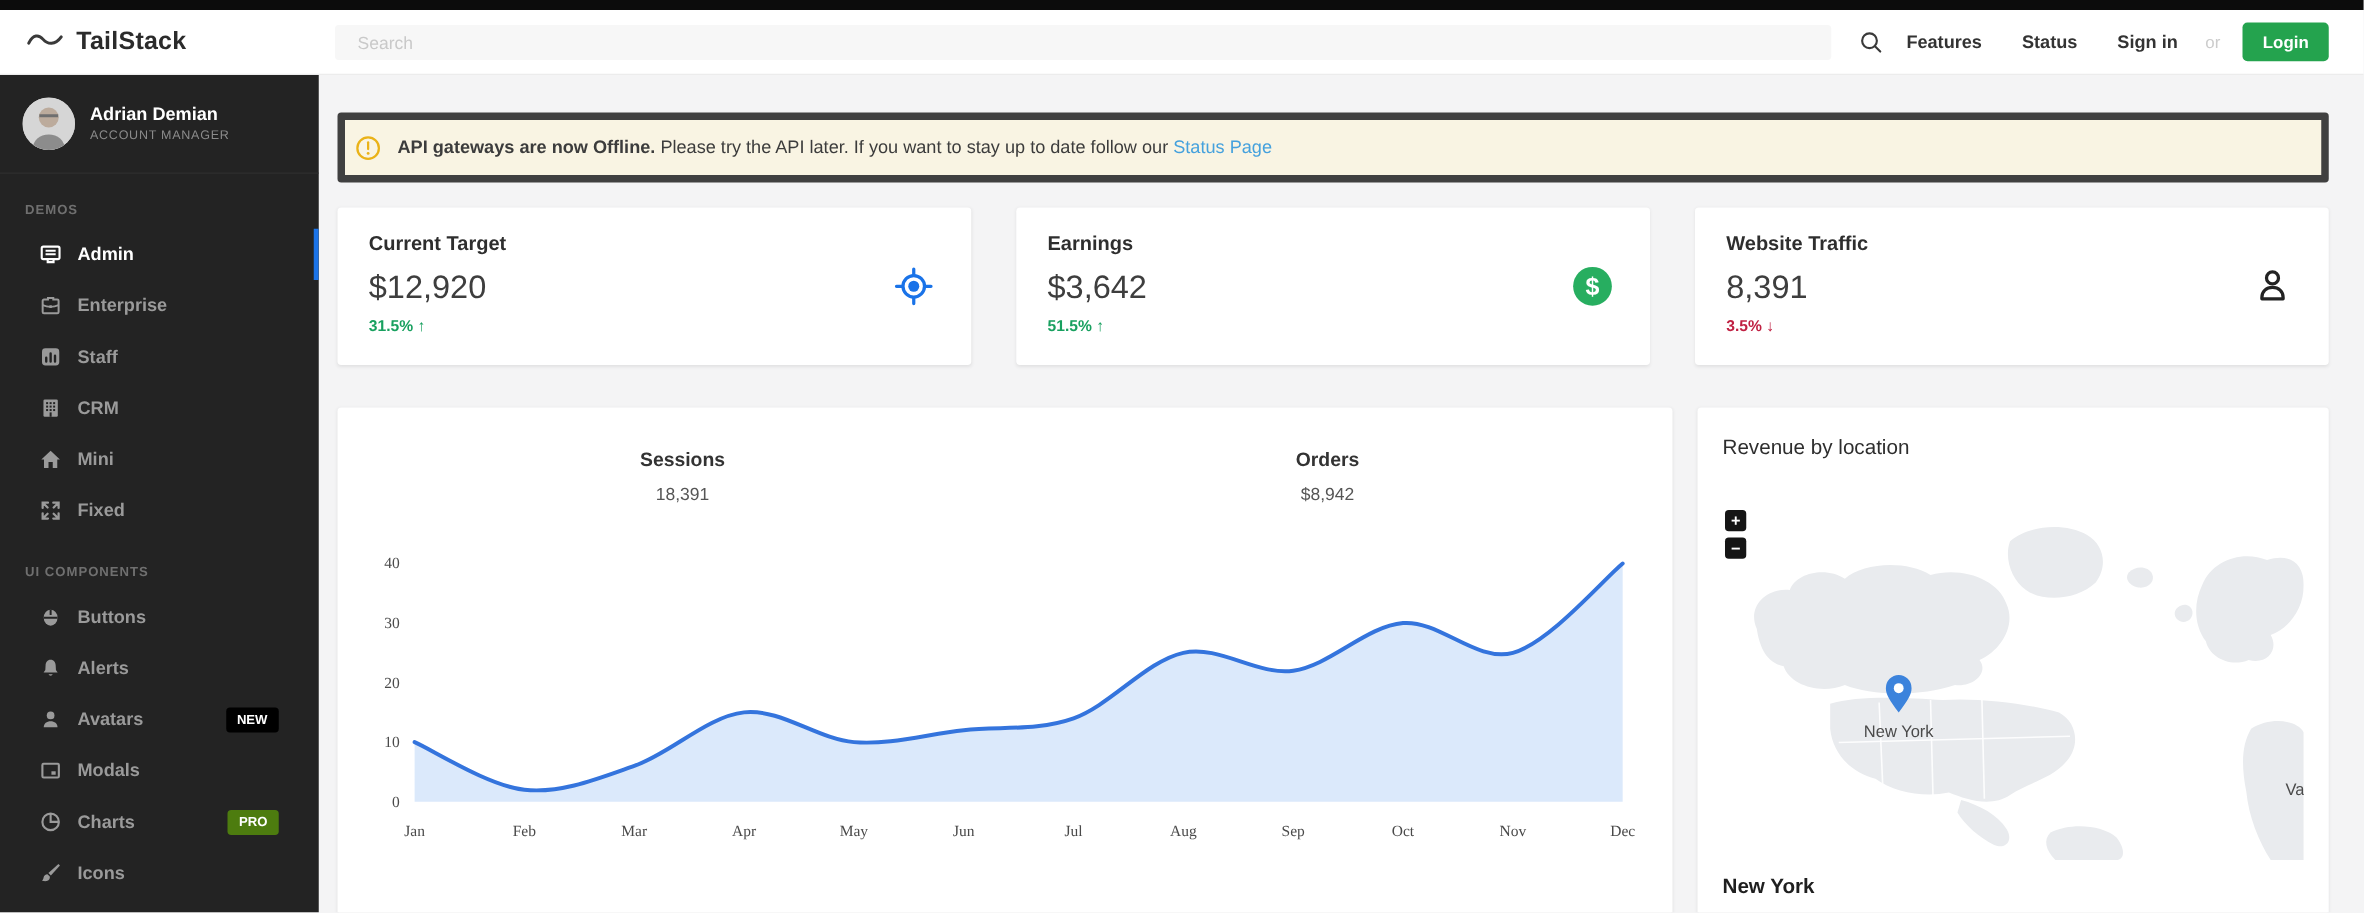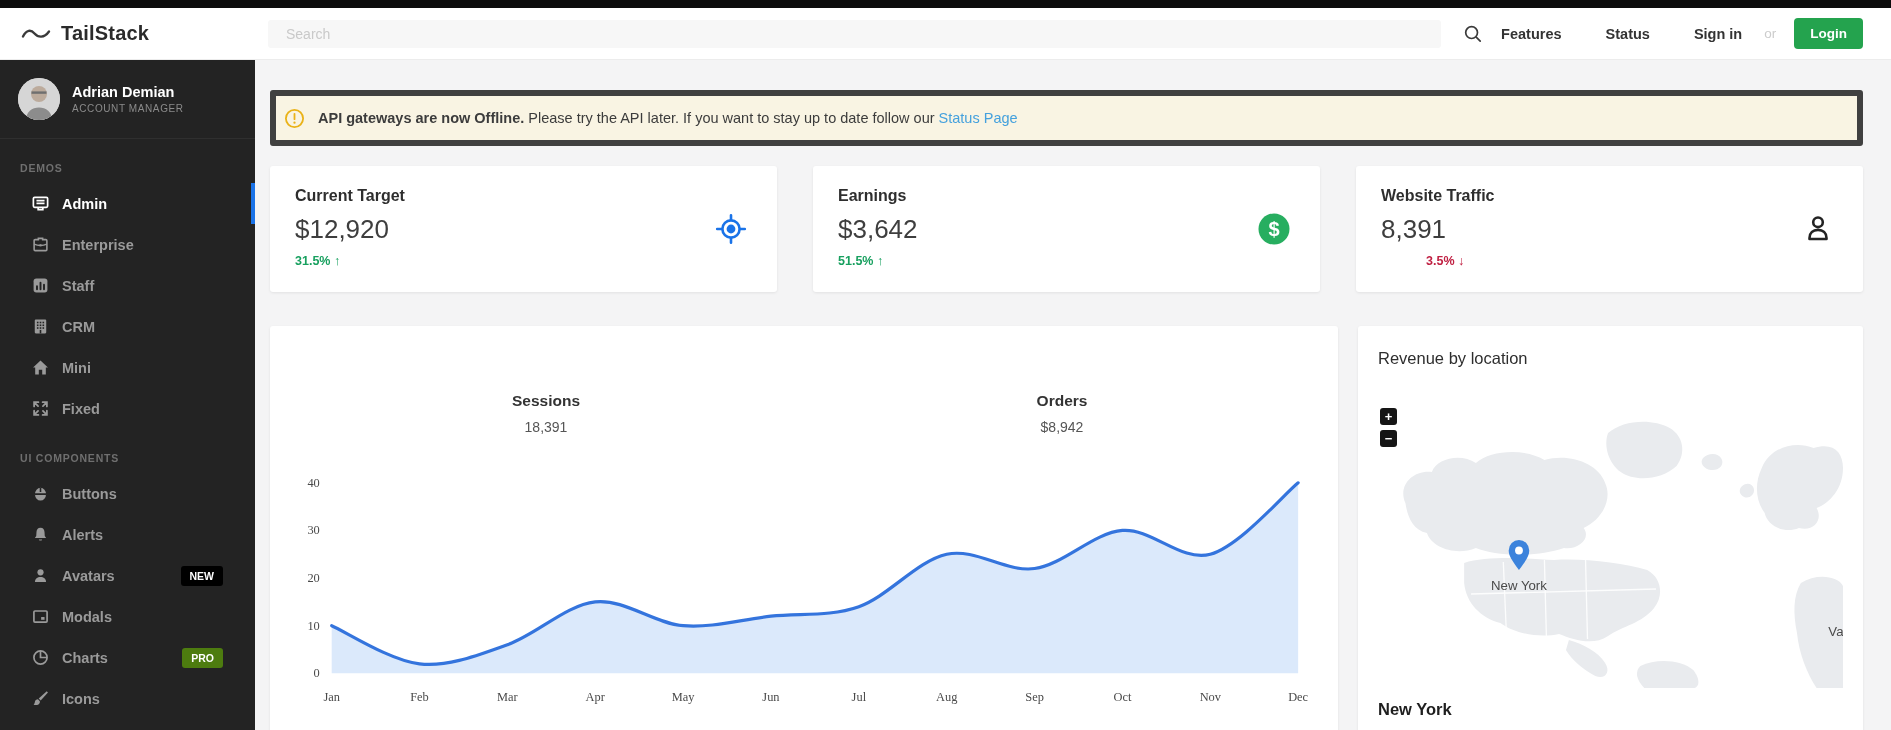--- a/index.html
+++ b/index.html
@@ -9,29 +9,29 @@
     background:#f4f4f5;
     font-family:"Liberation Sans", sans-serif;
     color:#333;
   }
   
   .top-strip { height:8px; background:#0c0c0c; }
   .navbar {
     height:52px; background:#fff; border-bottom:1px solid #ececec;
     display:flex; align-items:center; padding:0 28px 0 20px; position:relative; z-index:3;
   }
-  .brand { display:flex; align-items:center; gap:9px; width:248px; flex:none; cursor:pointer; }
+  .brand { display:flex; align-items:flex-start; gap:9px; width:248px; flex:none; cursor:pointer; }
   .brand-name { font-size:20px; font-weight:700; color:#2b2b2b; letter-spacing:.2px; }
   .search {
     flex:1; height:28px; background:#f7f7f7; border:none; border-radius:3px;
     padding:0 18px; font-size:14px; color:#555; outline:none; font-family:"Liberation Sans",sans-serif;
   }
   .search::placeholder { color:#c9c9c9; }
   .search-btn { margin:0 18px 0 22px; background:none; border:none; padding:0; cursor:pointer; display:flex; }
-  .nav-links { display:flex; gap:44px; align-items:center; margin-right:22px; }
+  .nav-links { display:flex; gap:32px; align-items:center; margin-right:22px; }
   .nav-link { font-size:14.5px; font-weight:700; color:#333; cursor:pointer; }
   .or { color:#ccc; font-size:13.5px; margin-right:18px; }
   .login-btn {
     background:#24a34e; color:#fff; font-weight:700; font-size:13.5px;
     border:none; border-radius:4px; padding:8px 16px; cursor:pointer;
     font-family:"Liberation Sans",sans-serif;
   }
   
   .app { display:flex; height:670px; }
   
@@ -63,21 +63,21 @@
   .card { background:#fff; border-radius:3px; box-shadow:0 1px 3px rgba(0,0,0,.08); }
   .stat-card { padding:21px 25px; height:126px; position:relative; }
   .stat-title { font-size:16px; font-weight:700; color:#2e2e2e; }
   .stat-value { font-size:26px; color:#3e3e3e; margin-top:9px; }
   .stat-delta { font-size:12.5px; font-weight:700; margin-top:9px; }
   .stat-icon { position:absolute; right:27px; top:44px; }
   .row2 { display:grid; grid-template-columns:1fr 505px; gap:20px; margin-top:34px; }
   .chart-card { height:432px; padding:34px 18px 0; }
   .metrics { display:grid; grid-template-columns:1fr 1fr; }
   .metric { text-align:center; }
-  .metric-label { font-size:15.5px; font-weight:700; color:#333;margin-top:32px; }
+  .metric-label { font-size:15.5px; font-weight:700; color:#333; }
   .metric-value { font-size:14px; color:#555; margin-top:9px; }
   .chart-wrap { margin-top:24px; }
   
   .map-card { height:432px; padding:23px 20px 0; position:relative; overflow:hidden; }
   .map-title { font-size:16.5px; font-weight:400; color:#2e2e2e; }
   .map-wrap { position:relative; margin-top:40px; height:280px; }
   .map-wrap svg.worldmap { width:100%; height:100%; display:block; }
   .map-zoom { position:absolute; left:2px; top:0; display:flex; flex-direction:column; gap:5px; z-index:2; }
   .zoom-btn {
     width:17px; height:17px; background:#151515; color:#fff; border:none; border-radius:3px;
@@ -288,21 +288,21 @@
           <div class="stat-value">$3,642</div>
           <div class="stat-delta" style="color: rgb(24, 160, 95);">51.5% ↑</div>
           <span class="stat-icon"><svg width="38" height="38" viewBox="0 0 38 38">
               <circle cx="19" cy="19" r="15.5" fill="#27ae60"></circle>
               <text x="19" y="26" text-anchor="middle" font-size="20" font-weight="bold" fill="#fff" font-family="Liberation Sans, sans-serif">$</text>
             </svg></span>
         </div>
         <div class="card stat-card">
           <div class="stat-title">Website Traffic</div>
           <div class="stat-value">8,391</div>
-          <div class="stat-delta" style="color: rgb(192, 32, 66); margin-left: 45px;">3.5% ↓</div>
+          <div class="stat-delta" style="color: rgb(192, 32, 66);">3.5% ↓</div>
           <span class="stat-icon"><svg width="38" height="38" viewBox="0 0 38 38" fill="none" stroke="#232323" stroke-width="2.6" stroke-linecap="round" stroke-linejoin="round">
               <circle cx="20" cy="12.3" r="4.8"></circle>
               <path d="M11.5 29v-1c0-5 3.6-8.1 8.5-8.1s8.5 3.1 8.5 8.1v1Z"></path>
             </svg></span>
         </div>
       </div>
 
     <div class="row2">
       <div class="card chart-card">
         <div class="metrics">

